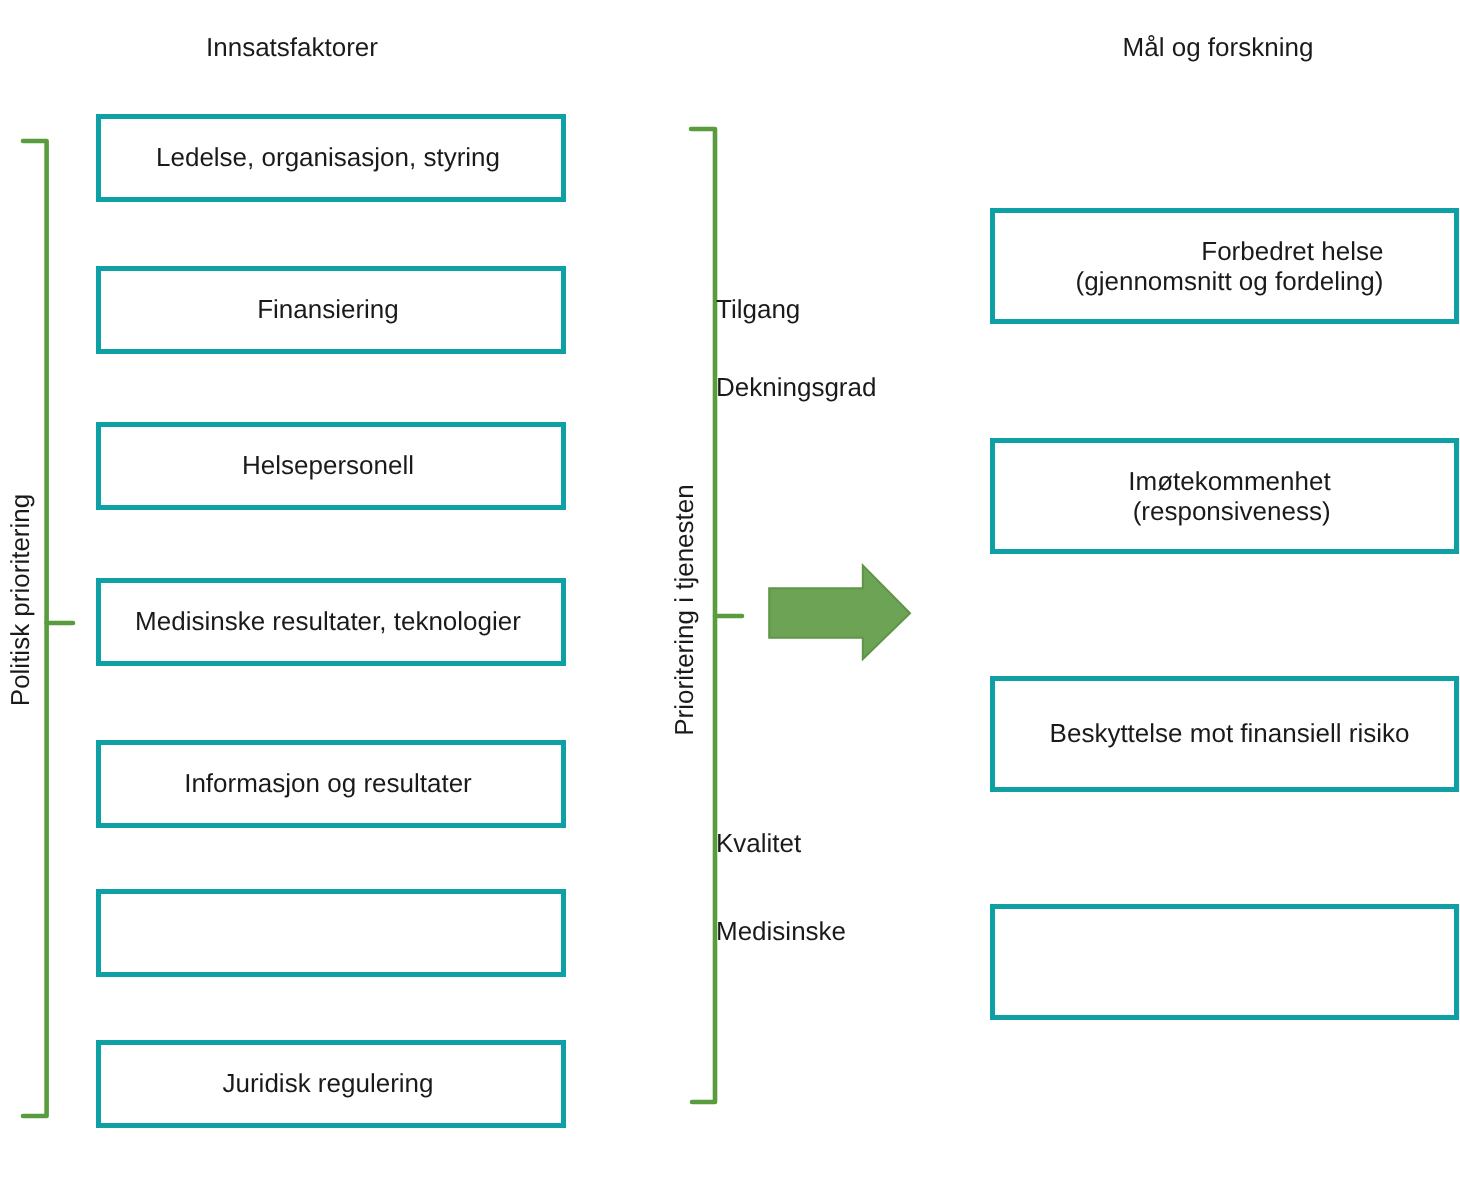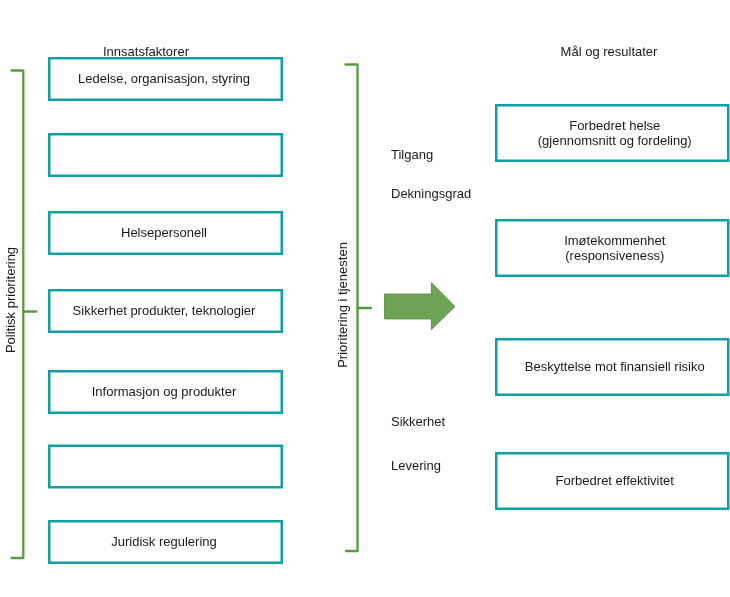--- a/index.html
+++ b/index.html
@@ -16,48 +16,47 @@
     font-size: 13px;
     color: var(--text, #1a1a1a);
     overflow: hidden;
   }
   .col-title {
     position: absolute;
     top: 15.5px;
     transform: translateX(-50%);
     line-height: 15px;
     white-space: nowrap;
-    margin-top: 28px;
   }
   .box {
     position: absolute;
     box-sizing: border-box;
     background: transparent;
     display: flex;
     align-items: center;
     justify-content: center;
-    text-align: center;
+    text-align: right;
     line-height: 15.5px;
     white-space: pre-line;
   }
   .box.left {
     left: 48px;
     width: 235px;
     height: 44px;
     padding-right: 3px;
   }
   .box.right {
     left: 495px;
     width: 234.5px;
     height: 58px;
     padding-left: 5px;
   }
   .mid-label {
     position: absolute;
-    left: 391px;
+    left: 358px;
     line-height: 15px;
     white-space: nowrap;
   }
   .rot-label {
     position: absolute;
     transform: translate(-50%, -50%) rotate(-90deg);
     line-height: 15px;
     white-space: nowrap;
   }
   .overlay-svg {
@@ -73,21 +72,21 @@
     line-height: 15px;
     white-space: nowrap;
   }
 </style>
 </head>
 <body>
 
 <div class="canvas">
 
   <div class="col-title" style="left:146px">Innsatsfaktorer</div>
-  <div class="col-title" style="left:609px">Mål og resultater</div>
+  <div class="col-title" style="left:609px">Mål og forskning</div>
 
   <svg class="overlay-svg" width="730" height="597" viewBox="0 0 730 597">
     <g style="stroke:var(--box_border,#0fa0a5)" fill="none" stroke-width="2.5">
       <rect x="49.25" y="58.25" width="232.5" height="41.5"></rect>
       <rect x="49.25" y="134.25" width="232.5" height="41.5"></rect>
       <rect x="49.25" y="212.25" width="232.5" height="41.5"></rect>
       <rect x="49.25" y="290.25" width="232.5" height="41.5"></rect>
       <rect x="49.25" y="371.25" width="232.5" height="41.5"></rect>
       <rect x="49.25" y="445.75" width="232.5" height="41.5"></rect>
       <rect x="49.25" y="521.25" width="232.5" height="41.5"></rect>
@@ -100,31 +99,31 @@
     <path d="M23.3 311.5 L36.5 311.5" fill="none" style="stroke:var(--bracket,#589c3e)" stroke-width="2.3" stroke-linecap="round"></path>
     <path d="M345.5 64.5 L357.5 64.5 L357.5 551 L346 551" fill="none" style="stroke:var(--bracket,#589c3e)" stroke-width="2.3" stroke-linecap="round" stroke-linejoin="round"></path>
     <path d="M357.5 308 L371 308" fill="none" style="stroke:var(--bracket,#589c3e)" stroke-width="2.3" stroke-linecap="round"></path>
     <polygon points="384.6,294.1 431.4,294.1 431.4,282.7 455,306.6 431.4,329.6 431.4,318.9 384.6,318.9" style="fill:var(--arrow_fill,#6ca355);stroke:var(--arrow_stroke,#609447)" stroke-width="1" stroke-linejoin="miter"></polygon>
   </svg>
 
   <div class="rot-label" style="left:10px; top:299.5px">Politisk prioritering</div>
   <div class="rot-label" style="left:342px; top:305px">Prioritering i tjenesten</div>
 
   <div class="box left" style="top:57px">Ledelse, organisasjon, styring</div>
+  <div class="box left" style="top:133px">Finansiering</div>
   <div class="box left" style="top:211px">Helsepersonell</div>
-  <div class="box left" style="top:289px">Sikkerhet produkter, teknologier</div>
-  <div class="box left" style="top:370px">Informasjon og produkter</div>
+  <div class="box left" style="top:289px">Medisinske resultater, teknologier</div>
+  <div class="box left" style="top:370px">Informasjon og resultater</div>
   <div class="box left" style="top:520px">Juridisk regulering</div>
 
   <div class="mid-label" style="top:146.5px">Tilgang</div>
   <div class="mid-label" style="top:185.5px">Dekningsgrad</div>
-  <div class="mid-label" style="top:413.5px">Sikkerhet</div>
-  <div class="mid-label" style="top:457.5px">Levering</div>
+  <div class="mid-label" style="top:413.5px">Kvalitet</div>
+  <div class="mid-label" style="top:457.5px">Medisinske</div>
 
   <div class="box right" style="top:104px">Forbedret helse
 (gjennomsnitt og fordeling)</div>
   <div class="box right" style="top:338px">Beskyttelse mot finansiell risiko</div>
   <div class="box right" style="top:219px">Imøtekommenhet
 (responsiveness)</div>
-  <div class="box right" style="top:452px">Forbedret effektivitet</div>
 
 
 </div>
 
 </body></html>

